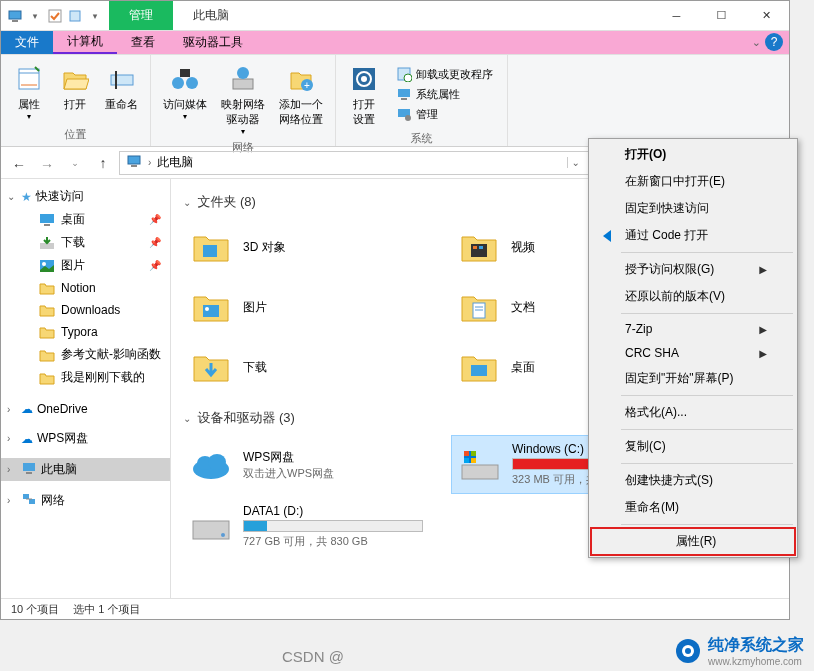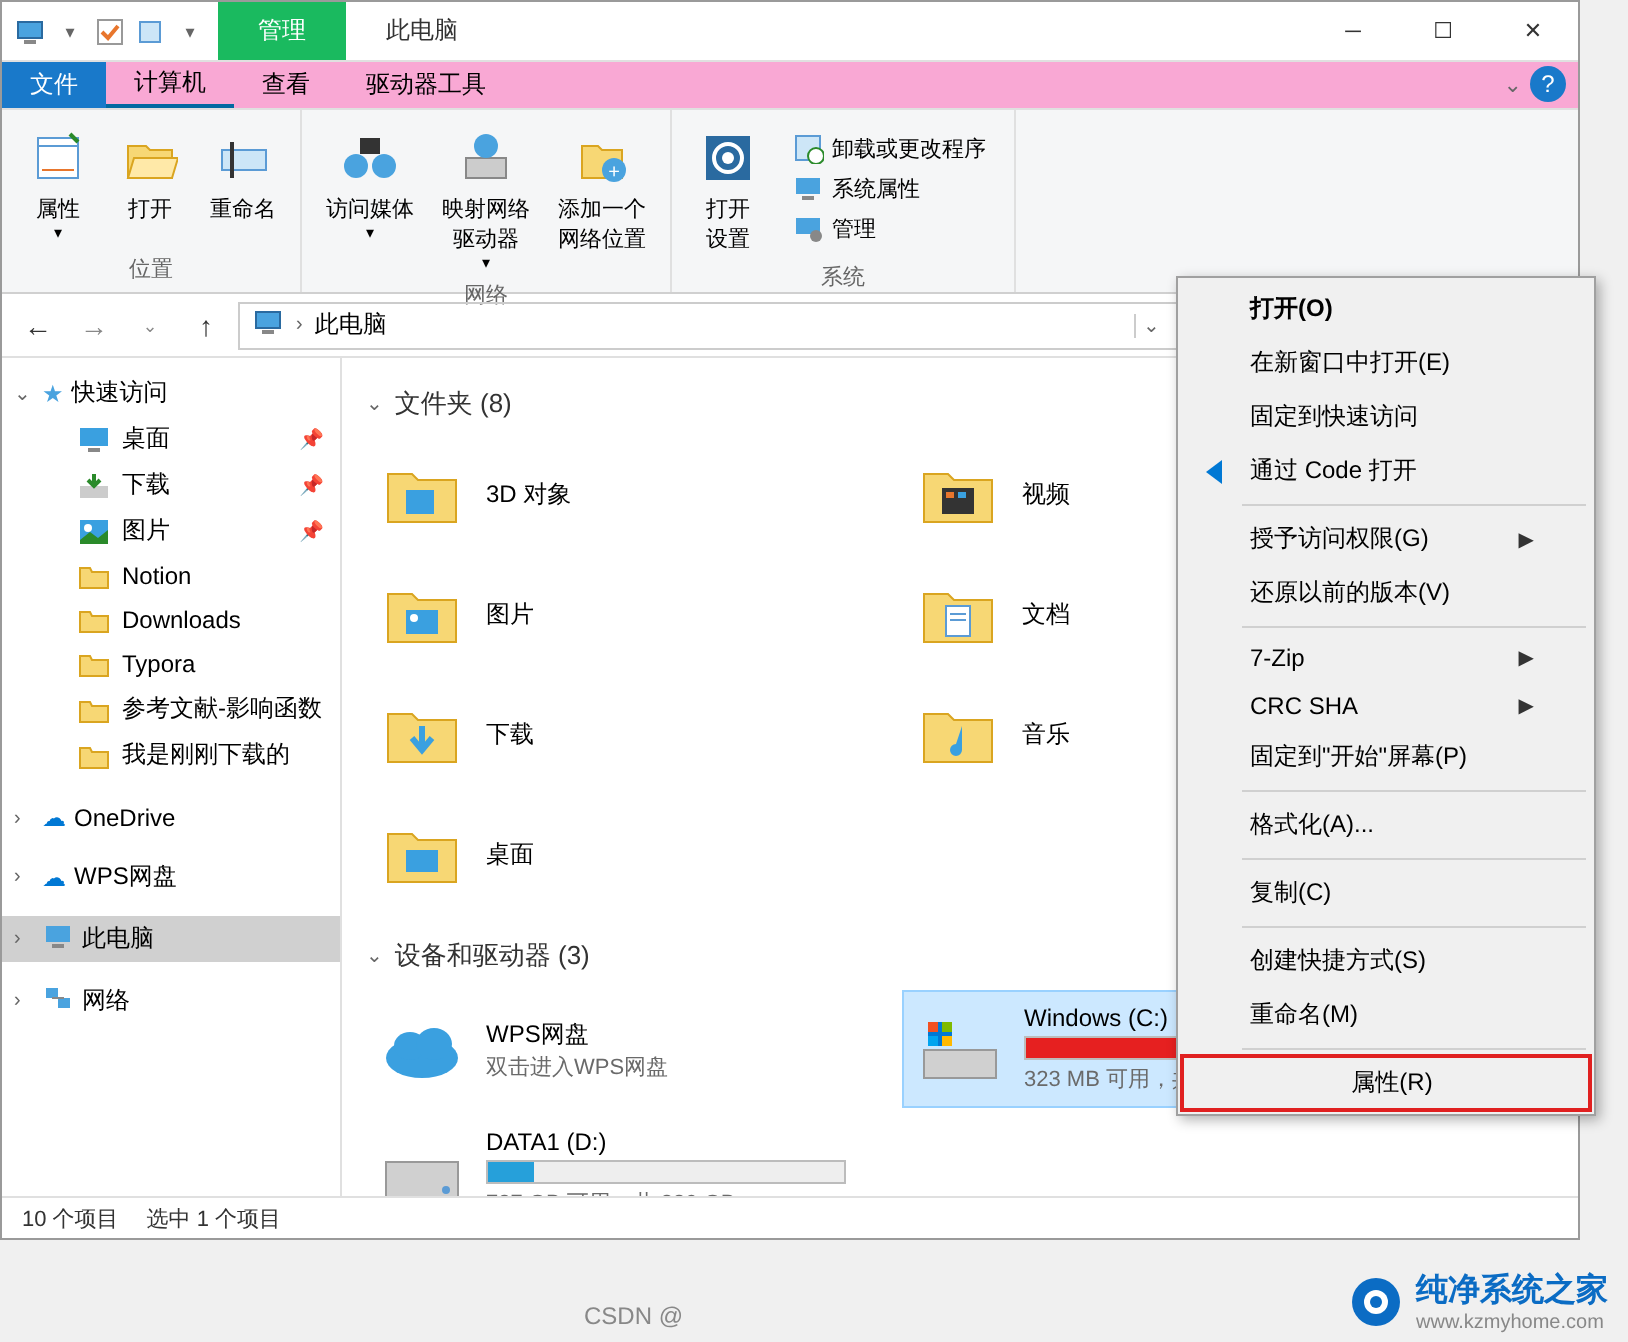--- a/index.html
+++ b/index.html
@@ -12,21 +12,21 @@
 .qat-icon { width: 16px; height: 16px; display: inline-flex; align-items: center; justify-content: center; }
 .title-tabs { display: flex; height: 100%; }
 .title-tab { padding: 0 20px; display: flex; align-items: center; font-size: 12px; color: #333; }
 .title-tab.active { background: #1aba5f; color: #fff; }
 .win-controls { margin-left: auto; display: flex; }
 .win-btn { width: 45px; height: 30px; display: flex; align-items: center; justify-content: center; color: #333; font-size: 11px; }
 
 .menubar { height: 24px; background: #f9a8d4; display: flex; border-bottom: 1px solid #e0e0e0; position: relative; }
 .menu-item { padding: 0 14px; font-size: 12px; display: flex; align-items: center; cursor: pointer; }
 .menu-item.file { background: #1979ca; color: #fff; }
-.menu-item.active { border-bottom: 2px solid #0369a1; }
+.menu-item.active { border-bottom: 2px solid #6d28d9; }
 .menubar .help { position: absolute; right: 6px; top: 2px; display: flex; gap: 4px; align-items: center; }
 .help-icon { width: 18px; height: 18px; border-radius: 50%; background: #1979ca; color: #fff; font-size: 12px; display: flex; align-items: center; justify-content: center; }
 
 .ribbon { height: 92px; background: #f5f6f7; border-bottom: 1px solid #d0d0d0; display: flex; }
 .ribbon-group { border-right: 1px solid #e0e0e0; display: flex; flex-direction: column; padding: 2px 6px; }
 .ribbon-group .items { display: flex; gap: 2px; flex: 1; align-items: flex-start; padding-top: 4px; }
 .ribbon-group .label { text-align: center; font-size: 11px; color: #666; padding: 2px 0; }
 .ribbon-btn { display: flex; flex-direction: column; align-items: center; padding: 2px 6px; font-size: 11px; text-align: center; cursor: pointer; min-width: 42px; }
 .ribbon-btn .ico { width: 32px; height: 32px; display: flex; align-items: center; justify-content: center; margin-bottom: 2px; }
 .ribbon-small { display: flex; flex-direction: column; gap: 2px; padding: 4px; }
@@ -68,21 +68,21 @@
 .ctx-item { padding: 5px 28px 5px 34px; cursor: pointer; position: relative; display: flex; justify-content: space-between; align-items: center; }
 .ctx-item.bold { font-weight: bold; }
 .ctx-item .arrow { font-size: 10px; color: #333; }
 .ctx-item .cico { position: absolute; left: 8px; width: 16px; height: 16px; }
 .ctx-sep { height: 1px; background: #d0d0d0; margin: 3px 2px 3px 30px; }
 .ctx-item.highlighted { outline: 2px solid #e02020; outline-offset: -1px; justify-content: center; }
 
 .folder-svg { width: 40px; height: 36px; }
 .small-folder { width: 16px; height: 14px; }
 
-.watermark { position: absolute; bottom: 6px; left: 292px; font-size: 12px; color: #888; }
+.watermark { position: absolute; bottom: 6px; left: 282px; font-size: 15px; color: #888; }
 .brand { position: absolute; bottom: 4px; right: 10px; display: flex; align-items: center; gap: 6px; font-size: 16px; font-weight: bold; color: #0b6cc4; }
 </style>
 </head>
 <body>
 
 <div class="window">
 
   <div class="titlebar">
     <div class="qat">
       <span class="qat-icon">
@@ -437,31 +437,20 @@
               </svg>
             </div>
             <div class="info">
               <span>下载</span>
             </div>
           </div>
         <div class="tile">
             <div class="big-icon">
               <svg class="folder-svg">
                 <path d="M3 8 L3 32 L37 32 L37 11 L18 11 L15 8 Z" fill="#f7d774" stroke="#daa520"></path>
-                <path d="M22 14 L22 26 A3 3 0 1 1 19 23" fill="#3aa0e0"></path>
-              </svg>
-            </div>
-            <div class="info">
-              <span>音乐</span>
-            </div>
-          </div>
-        <div class="tile">
-            <div class="big-icon">
-              <svg class="folder-svg">
-                <path d="M3 8 L3 32 L37 32 L37 11 L18 11 L15 8 Z" fill="#f7d774" stroke="#daa520"></path>
                 <rect x="12" y="16" width="16" height="11" fill="#3aa0e0"></rect>
               </svg>
             </div>
             <div class="info">
               <span>桌面</span>
             </div>
           </div>
       </div>
 
       <div class="section-hdr">

